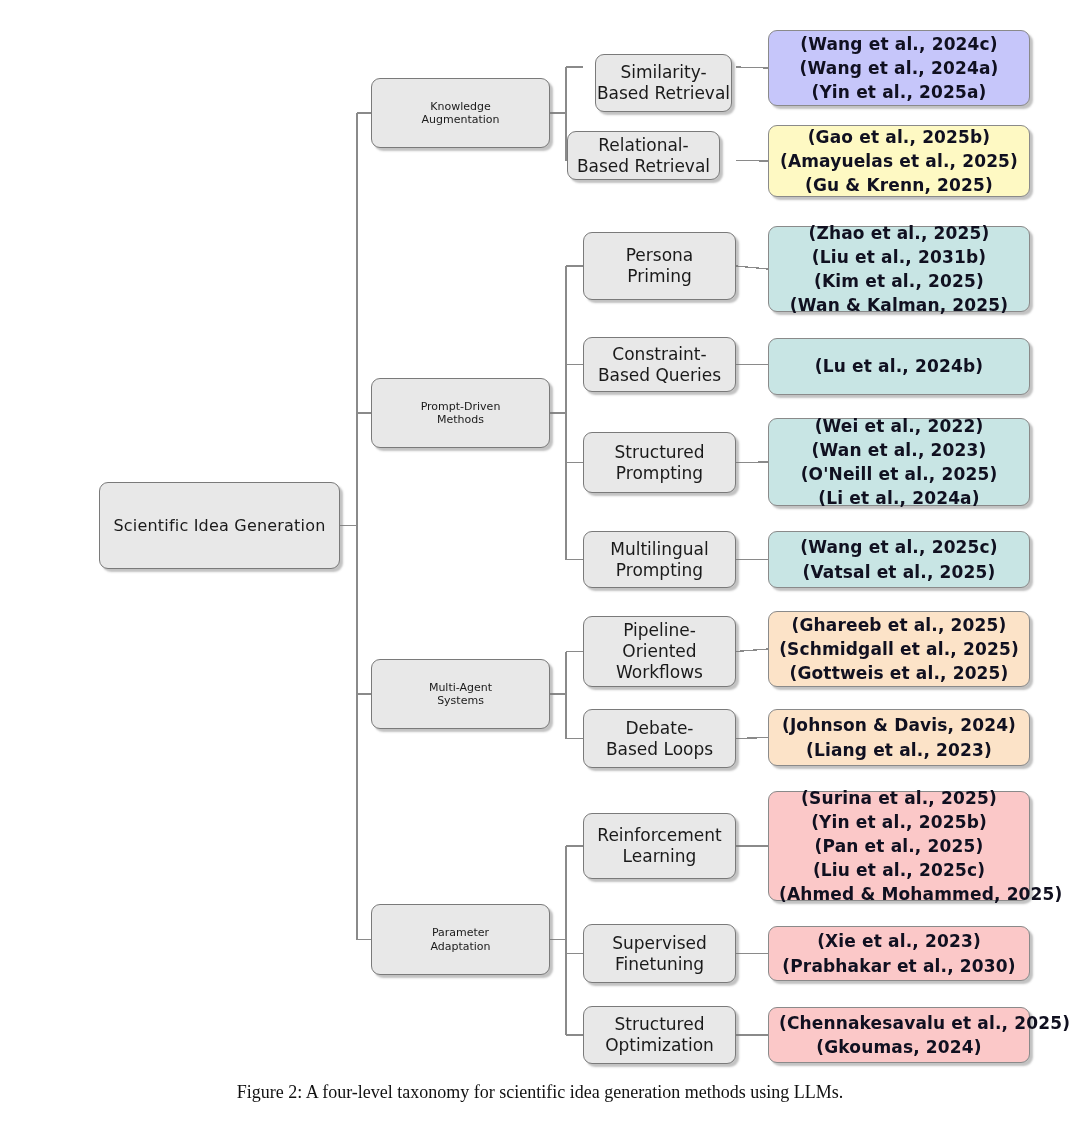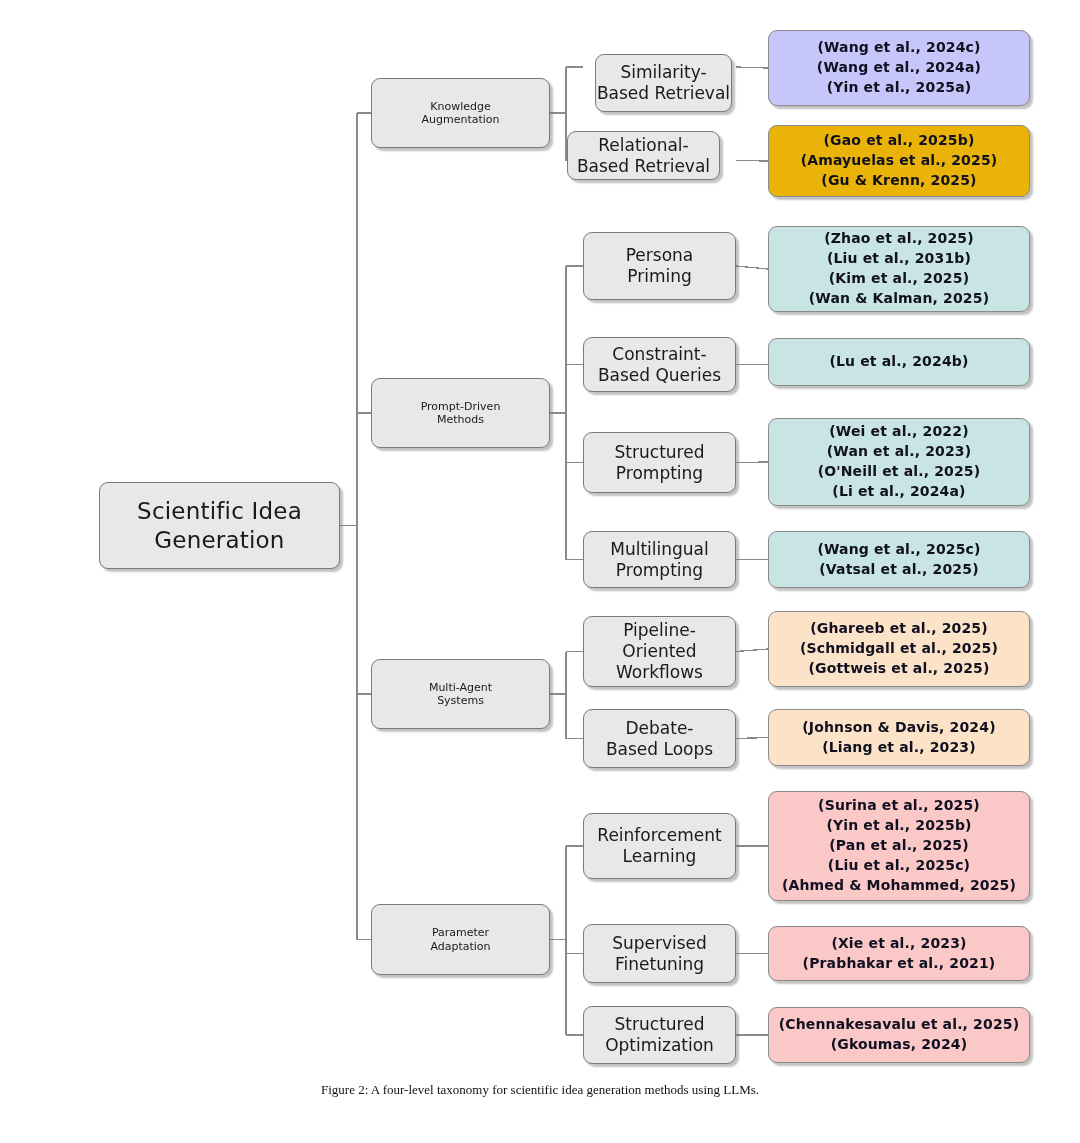--- a/index.html
+++ b/index.html
@@ -40,58 +40,58 @@
     white-space: pre-line;
     z-index: 2;
   }
   .node.root, .node.level2, .node.level3 {
     background: #e8e8e8;
     color: #1a1a1a;
     font-family: "DejaVu Sans", sans-serif;
     font-weight: 400;
   }
   .node.root {
-    font-size: 23px;
+    font-size: 16px;
     letter-spacing: 0.2px;
     text-align: center;
   }
   .node.level2 {
     font-size: 11px;
   }
   .node.level3 {
     font-size: 17px;
   }
   .node.refs {
     font-family: "DejaVu Sans", sans-serif;
     font-weight: bold;
-    font-size: 14px;
+    font-size: 17px;
     color: #101020;
     border-color: #8a8a8a;
     line-height: 1.42;
     letter-spacing: 0.15px;
-    padding: 4px 2px;
+    padding: 4px 10px;
     justify-content: center;
   }
   .refs-lines {
     display: block;
     width: 100%;
     text-align: center;
   }
   .refs-lines span {
     display: block;
     white-space: nowrap;
   }
   #caption {
     position: absolute;
     left: 0;
     top: 1082px;
     width: 1080px;
     text-align: center;
     font-family: "Liberation Serif", "DejaVu Serif", serif;
-    font-size: 13px;
+    font-size: 18px;
     color: #111111;
   }
 </style>
 </head>
 <body>
 
 <div id="figure">
   <svg id="edges" viewBox="0 0 1080 1143">
       <line x1="340" y1="525.5" x2="357" y2="525.5" stroke="#8a8a8a" stroke-width="1.3" shape-rendering="crispEdges"></line>
       <line x1="357" y1="113" x2="357" y2="939.5" stroke="#8a8a8a" stroke-width="1.3" shape-rendering="crispEdges"></line>
@@ -132,29 +132,29 @@
     </svg>
   <div id="nodes">
       <div class="node root" style="left: 99px; top: 482px; width: 241px; height: 87px;">Scientific Idea Generation</div>
       <div class="node level2" style="left: 371px; top: 78px; width: 179px; height: 70px;">Knowledge
 Augmentation</div>
       <div class="node level3" style="left: 583px; top: 54px; width: 137px; height: 58px; margin-left: 12px;">Similarity-
 Based Retrieval</div>
       <div class="node refs" style="left: 768px; top: 30px; width: 262px; height: 76px; background: rgb(198, 198, 250);"><span class="refs-lines"><span>(Wang et al., 2024c)</span><span>(Wang et al., 2024a)</span><span>(Yin et al., 2025a)</span></span></div>
       <div class="node level3" style="left: 567px; top: 131px; width: 153px; height: 49px;">Relational-
 Based Retrieval</div>
-      <div class="node refs" style="left: 768px; top: 125px; width: 262px; height: 72px; background: #eab308;"><span class="refs-lines"><span>(Gao et al., 2025b)</span><span>(Amayuelas et al., 2025)</span><span>(Gu &amp; Krenn, 2025)</span></span></div>
+      <div class="node refs" style="left: 768px; top: 125px; width: 262px; height: 72px; background: #fef9c3;"><span class="refs-lines"><span>(Gao et al., 2025b)</span><span>(Amayuelas et al., 2025)</span><span>(Gu &amp; Krenn, 2025)</span></span></div>
       <div class="node level2" style="left: 371px; top: 378px; width: 179px; height: 70px;">Prompt-Driven
 Methods</div>
       <div class="node level3" style="left: 583px; top: 232px; width: 153px; height: 68px;">Persona
 Priming</div>
       <div class="node refs" style="left: 768px; top: 226px; width: 262px; height: 86px; background: rgb(200, 229, 228);"><span class="refs-lines"><span>(Zhao et al., 2025)</span><span>(Liu et al., 2031b)</span><span>(Kim et al., 2025)</span><span>(Wan &amp; Kalman, 2025)</span></span></div>
       <div class="node level3" style="left: 583px; top: 337px; width: 153px; height: 55px;">Constraint-
 Based Queries</div>
-      <div class="node refs" style="left: 768px; top: 338px; width: 262px; height: 48px; background: rgb(200, 229, 228);"><span class="refs-lines"><span>(Lu et al., 2024b)</span></span></div>
+      <div class="node refs" style="left: 768px; top: 338px; width: 262px; height: 57px; background: rgb(200, 229, 228);"><span class="refs-lines"><span>(Lu et al., 2024b)</span></span></div>
       <div class="node level3" style="left: 583px; top: 432px; width: 153px; height: 61px;">Structured
 Prompting</div>
       <div class="node refs" style="left: 768px; top: 418px; width: 262px; height: 88px; background: rgb(200, 229, 228); justify-content: center;"><span class="refs-lines"><span>(Wei et al., 2022)</span><span>(Wan et al., 2023)</span><span>(O'Neill et al., 2025)</span><span>(Li et al., 2024a)</span></span></div>
       <div class="node level3" style="left: 583px; top: 531px; width: 153px; height: 57px;">Multilingual
 Prompting</div>
       <div class="node refs" style="left: 768px; top: 531px; width: 262px; height: 57px; background: rgb(200, 229, 228);"><span class="refs-lines"><span>(Wang et al., 2025c)</span><span>(Vatsal et al., 2025)</span></span></div>
       <div class="node level2" style="left: 371px; top: 659px; width: 179px; height: 70px;">Multi-Agent
 Systems</div>
       <div class="node level3" style="left: 583px; top: 616px; width: 153px; height: 71px;">Pipeline-
 Oriented
@@ -163,19 +163,19 @@
       <div class="node level3" style="left: 583px; top: 709px; width: 153px; height: 59px;">Debate-
 Based Loops</div>
       <div class="node refs" style="left: 768px; top: 709px; width: 262px; height: 57px; background: rgb(252, 227, 200);"><span class="refs-lines"><span>(Johnson &amp; Davis, 2024)</span><span>(Liang et al., 2023)</span></span></div>
       <div class="node level2" style="left: 371px; top: 904px; width: 179px; height: 71px;">Parameter
 Adaptation</div>
       <div class="node level3" style="left: 583px; top: 813px; width: 153px; height: 66px;">Reinforcement
 Learning</div>
       <div class="node refs" style="left: 768px; top: 791px; width: 262px; height: 110px; background: rgb(251, 200, 200);"><span class="refs-lines"><span>(Surina et al., 2025)</span><span>(Yin et al., 2025b)</span><span>(Pan et al., 2025)</span><span>(Liu et al., 2025c)</span><span>(Ahmed &amp; Mohammed, 2025)</span></span></div>
       <div class="node level3" style="left: 583px; top: 924px; width: 153px; height: 59px;">Supervised
 Finetuning</div>
-      <div class="node refs" style="left: 768px; top: 926px; width: 262px; height: 55px; background: rgb(251, 200, 200);"><span class="refs-lines"><span>(Xie et al., 2023)</span><span>(Prabhakar et al., 2021)</span></span></div>
+      <div class="node refs" style="left: 768px; top: 926px; width: 262px; height: 55px; background: rgb(251, 200, 200);"><span class="refs-lines"><span>(Xie et al., 2023)</span><span>(Prabhakar et al., 2030)</span></span></div>
       <div class="node level3" style="left: 583px; top: 1006px; width: 153px; height: 58px;">Structured
 Optimization</div>
       <div class="node refs" style="left: 768px; top: 1007px; width: 262px; height: 56px; background: rgb(251, 200, 200);"><span class="refs-lines"><span>(Chennakesavalu et al., 2025)</span><span>(Gkoumas, 2024)</span></span></div>
     </div>
   <div id="caption">Figure 2: A four-level taxonomy for scientific idea generation methods using LLMs.</div>
 </div>
 
 </body></html>

